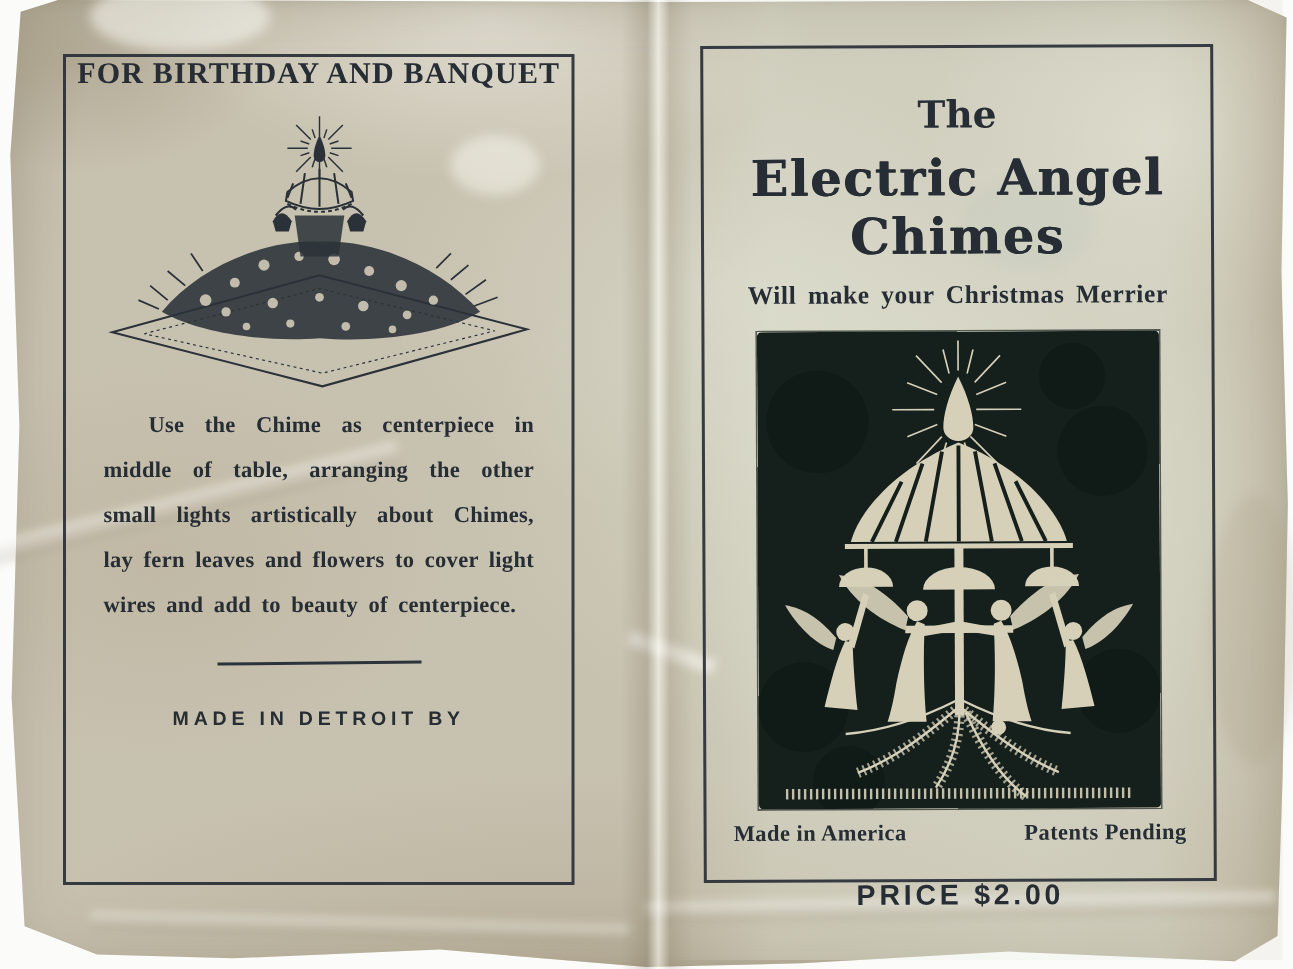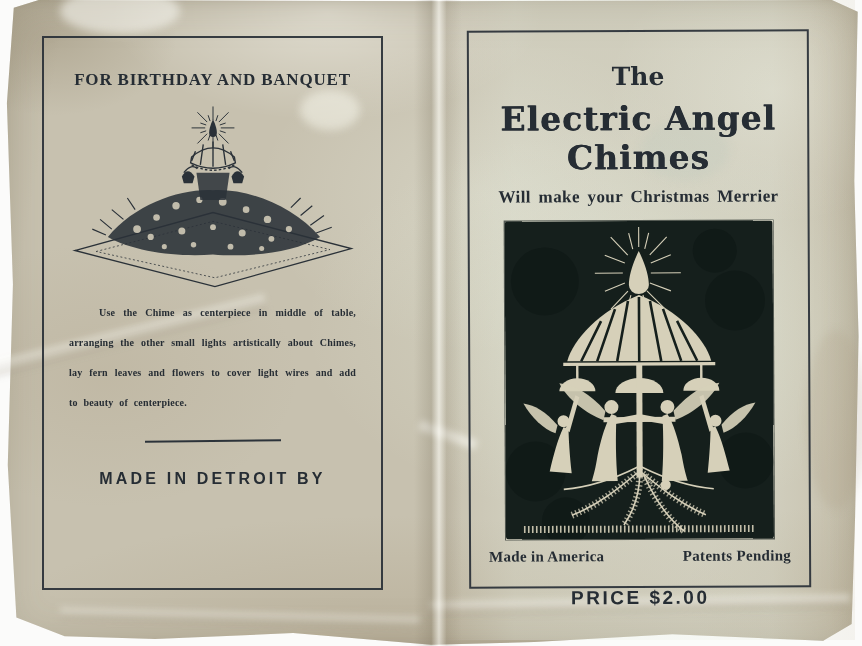--- a/index.html
+++ b/index.html
@@ -52,30 +52,30 @@
   .stain-4 { left:806px; top:330px; width:60px; height:180px; background:rgba(166,152,120,.18); }
 
   
   .page { position:absolute; border:2px solid rgba(40,47,54,.92); }
   .page-left  { left:42px;  top:36px; width:341px; height:554px; }
   .page-right { left:468px; top:30px; width:342px; height:558px; transform:rotate(-.25deg); }
 
   .ink { color:#262d34; }
 
   
-  .lp-header { margin-top:32px; text-align:center; font-weight:bold; font-size:17px; letter-spacing:.8px; }
+  .lp-header { text-align:center; font-weight:bold; font-size:20px; letter-spacing:.8px; }
   .lp-header2 { margin-top:14px; text-align:center; font-weight:bold; font-size:16.5px; letter-spacing:1.5px; }
   .lp-illo { display:block; margin:14px auto 0; }
   .lp-body {
-    margin:8px 25px 0; font-size:10px; font-weight:bold; line-height:30px;
+    margin:8px 25px 0; font-size:15px; font-weight:bold; line-height:30px;
     text-align:justify; text-indent:30px; word-spacing:3px; letter-spacing:.2px;
   }
   .lp-divider { width:136px; height:2px; background:#2c333a; margin:22px auto 0; transform:rotate(-.6deg); }
   .lp-madein { margin-top:28px; text-align:center; font-family:"Liberation Sans", sans-serif;
-    font-weight:bold; font-size:16px; letter-spacing:3.2px; }
+    font-weight:bold; font-size:13px; letter-spacing:3.2px; }
   .lp-co-row { margin-top:9px; display:flex; justify-content:center; gap:44px;
     font-family:"Liberation Sans", sans-serif; font-weight:bold; font-size:13.5px; letter-spacing:2.2px; }
 
   
   .rp-the { margin-top:30px; text-align:center; font-family:"DejaVu Serif", serif; font-weight:bold; font-size:25px; }
   .rp-title { margin-top:8px; text-align:center; font-family:"DejaVu Serif", serif; font-weight:bold;
     font-size:33px; letter-spacing:1px; text-shadow:.4px 0 0 #262d34; }
   .rp-sub { margin-top:10px; text-align:center; font-weight:bold; font-size:17px; letter-spacing:.4px; word-spacing:3px; }
   .rp-illo-wrap { width:268px; margin:14px auto 0; box-shadow:0 0 0 1px rgba(30,38,36,.7); }
   .rp-foot-row { margin:9px 18px 0; display:flex; justify-content:space-between;

